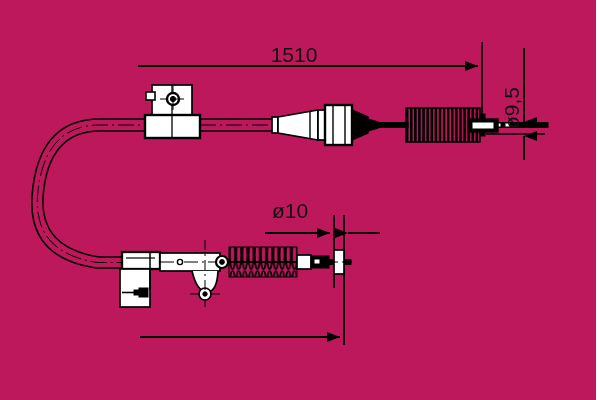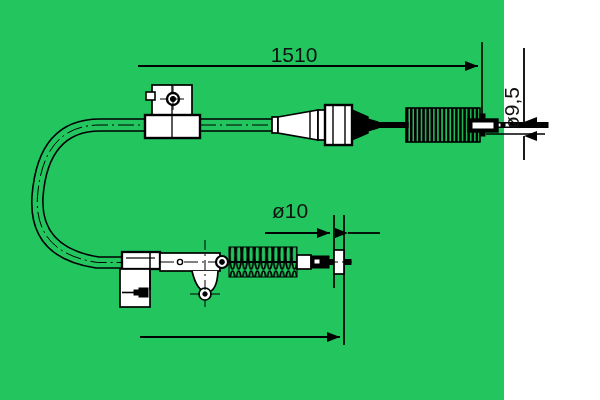--- a/index.html
+++ b/index.html
@@ -1,17 +1,17 @@
 <!DOCTYPE html>
 <html><head>
 <meta charset="utf-8">
 <style>
   html,body{margin:0;padding:0;background:#ffffff;}
   body{width:600px;height:400px;overflow:hidden;font-family:"Liberation Sans",sans-serif;}
-  #stage{position:relative;width:504px;height:400px;background:#22c55e;}
+  #stage{position:relative;width:596px;height:400px;background:#be185d;}
   svg{display:block;}
   .dimtext{font-family:"Liberation Sans",sans-serif;font-size:21px;fill:#111111;}
   .dimtext-v{font-family:"Liberation Sans",sans-serif;font-size:21px;fill:#111111;}
 </style>
 </head>
 <body>
 
 <div id="stage">
 <svg width="600" height="400" viewBox="0 0 600 400" xmlns="http://www.w3.org/2000/svg">
 

